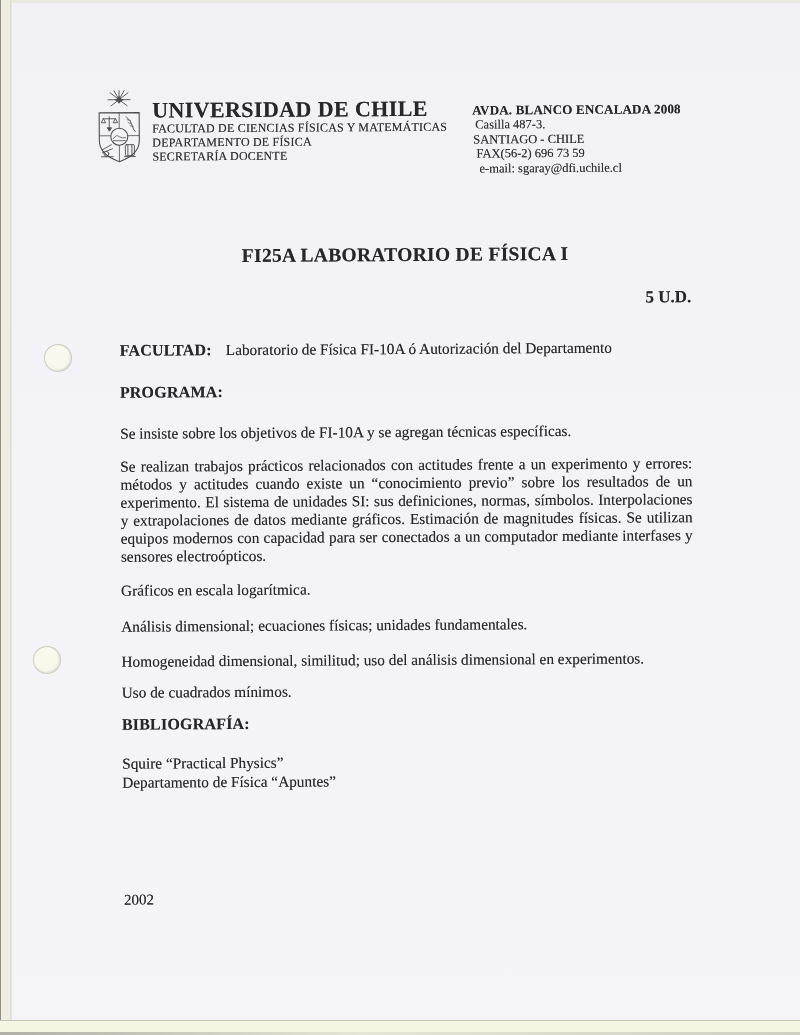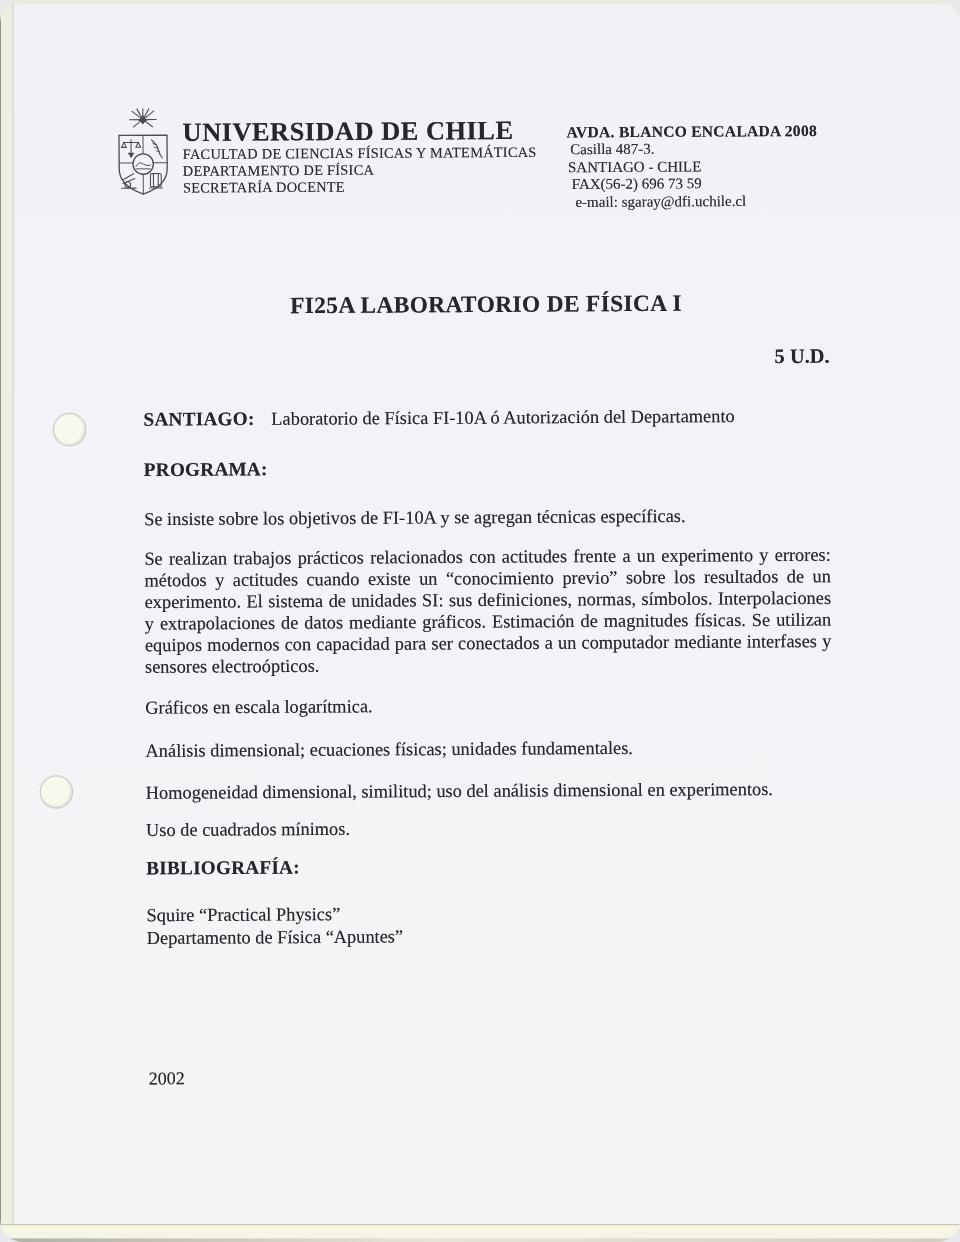--- a/index.html
+++ b/index.html
@@ -3,21 +3,20 @@
 <meta charset="utf-8">
 <style>
   html,body{margin:0;padding:0;background:#e8e8ea;}
   .scan{
     position:relative;
     width:800px;height:1035px;
     background:linear-gradient(180deg,#f1f1f6 0%,#f3f3f7 35%,#f5f5f8 100%);
     overflow:hidden;
     font-family:"Liberation Serif","DejaVu Serif",serif;
     color:#26262b;
-    border-radius:19px;
   }
   
   .edge-top{position:absolute;left:0;top:0;width:800px;height:3px;background:#ecead e0;background:#eceadf;}
   .edge-left{position:absolute;left:0;top:0;width:12px;height:1035px;
     background:linear-gradient(90deg,#8f8f8a 0,#8f8f8a 1px,#efeee0 1px,#efeee0 10px,#d9d8cd 10px,#e9e9ec 12px);}
   .edge-bottom{position:absolute;left:0;bottom:0;width:800px;height:14px;
     background:#f6f4e3;border-top:1px solid rgba(160,160,148,.55);}
   .edge-bottom::after{content:"";position:absolute;left:0;bottom:0;width:100%;height:3px;
     background:linear-gradient(90deg,rgba(120,120,114,.55),rgba(120,120,114,.12) 45%,rgba(120,120,114,.3));}
   .hole{position:absolute;border-radius:50%;background:#f9f8ec;
@@ -137,21 +136,21 @@
       <div class="hdr-rline ind1">Casilla 487-3.</div>
       <div class="hdr-rline ind2">SANTIAGO - CHILE</div>
       <div class="hdr-rline ind3">FAX(56-2) 696 73 59</div>
       <div class="hdr-rline ind4">e-mail: sgaray@dfi.uchile.cl</div>
     </div>
 
     <div class="col course-title">FI25A LABORATORIO DE FÍSICA I</div>
     <div class="col course-credits">5 U.D.</div>
 
     <div class="col req body-text">
-      <span class="sec-label">SANTIAGO:</span><span>Laboratorio de Física FI-10A ó Autorización del Departamento</span>
+      <span class="sec-label">FACULTAD:</span><span>Laboratorio de Física FI-10A ó Autorización del Departamento</span>
     </div>
 
     <div class="col prog-label sec-label">PROGRAMA:</div>
 
     <div class="col body-text p1">Se insiste sobre los objetivos de FI-10A y se agregan técnicas específicas.</div>
     <div class="col body-text p2">Se realizan trabajos prácticos relacionados con actitudes frente a un experimento y errores: métodos y actitudes cuando existe un “conocimiento previo” sobre los resultados de un experimento. El sistema de unidades SI: sus definiciones, normas, símbolos. Interpolaciones y extrapolaciones de datos mediante gráficos. Estimación de magnitudes físicas. Se utilizan equipos modernos con capacidad para ser conectados a un computador mediante interfases y sensores electroópticos.</div>
     <div class="col body-text p3">Gráficos en escala logarítmica.</div>
     <div class="col body-text p4">Análisis dimensional; ecuaciones físicas; unidades fundamentales.</div>
     <div class="col body-text p5">Homogeneidad dimensional, similitud; uso del análisis dimensional en experimentos.</div>
     <div class="col body-text p6">Uso de cuadrados mínimos.</div>

